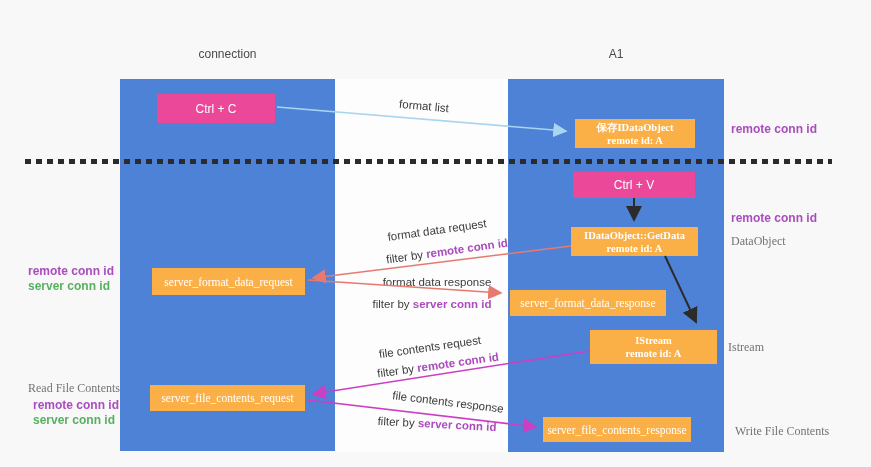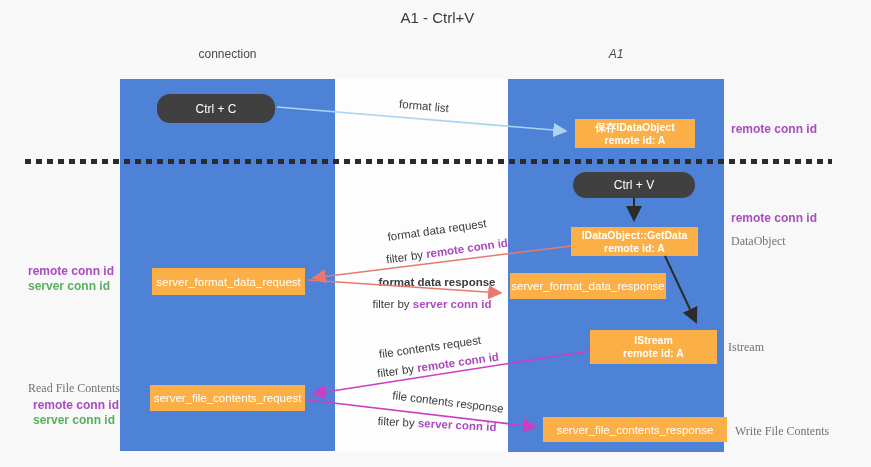--- a/index.html
+++ b/index.html
@@ -10,45 +10,44 @@
     color:#3c3c3c;
   }
   .mid-strip { position:absolute; left:335px; top:79px; width:173px; height:373px; background:#fdfdfd; }
   .title { position:absolute; left:330px; top:8px; width:215px; text-align:center;
            font-size:15px; line-height:19px; color:#3a3a3a; }
   .lane { position:absolute; top:79px; background:#4e82d6; }
   .lane-left  { left:120px; width:215px; height:372px; }
   .lane-right { left:508px; width:216px; height:373px; }
   .lane-header { position:absolute; top:47px; text-align:center; font-size:12px; line-height:15px; color:#4a4a4a; }
   .lane-header.lh-left  { left:120px; width:215px; }
-  .lane-header.lh-right { left:508px; width:216px;font-style:italic; }
+  .lane-header.lh-right { left:508px; width:216px; }
   .box { position:absolute; display:flex; flex-direction:column; align-items:center; justify-content:center;
          color:#ffffff; text-align:center; box-sizing:border-box; }
-  .green  { background:#404040; font-size:12px;border-radius:13px; }
-  .orange { background:#fbb047; }
+  .green  { background:#ec4899; font-size:12px; }
+  .orange { background:#fbb047;font-family:Liberation Serif, serif; }
   .two-line { font-size:10.5px; line-height:13px; font-weight:bold; }
   .wide { font-size:11.5px; font-weight:normal; }
   .dashed-divider { position:absolute; left:25px; top:159px; width:807px; height:5px;
     background:repeating-linear-gradient(90deg,#2b2b2b 0 6px,transparent 6px 11px); }
   .side-label { position:absolute; font-size:12px; white-space:nowrap; }
   .purple { color:#ab4cbe; font-weight:bold; }
   .greentx { color:#55b15f; font-weight:bold; }
   .dark { color:#737373; font-weight:normal;font-family:Liberation Serif, serif; }
   .arrow-label { position:absolute; font-size:11.5px; white-space:nowrap; color:#3c3c3c;
                  transform:translate(-50%,-50%); }
   .arrow-label .val { font-weight:bold; color:#ab4cbe; }
   svg.arrows { position:absolute; left:0; top:0; pointer-events:none; }
 </style>
 </head>
 <body>
 
 <div class="mid-strip"></div>
 
 <div class="title">
-  <div>A1 - Ctrl+V</div>
 </div>
 
 <div class="lane-header lh-left">
   <div>connection</div>
 </div>
 <div class="lane-header lh-right">
   <div>A1</div>
 </div>
 
 <div class="lane lane-left"></div>
@@ -65,30 +64,30 @@
 
 <div class="box green" style="left:573px; top:172px; width:122px; height:26px;text-align:right;">Ctrl + V</div>
 
 <div class="box orange two-line" style="left:571px; top:227px; width:127px; height:29px;">
   <div>IDataObject::GetData</div>
   <div>remote id: A</div>
 </div>
 
 <div class="box orange wide" style="left:152px; top:268px; width:153px; height:27px;">server_format_data_request</div>
 
-<div class="box orange wide" style="left:510px; top:273px; width:156px; height:26px;">server_format_data_response</div>
+<div class="box orange wide" style="left:510px; top:290px; width:156px; height:26px;">server_format_data_response</div>
 
 <div class="box orange two-line" style="left:590px; top:330px; width:127px; height:34px;">
   <div>IStream</div>
   <div>remote id: A</div>
 </div>
 
 <div class="box orange wide" style="left:150px; top:385px; width:155px; height:26px;">server_file_contents_request</div>
 
-<div class="box orange wide" style="left:543px; top:417px; width:184px; height:25px;">server_file_contents_response</div>
+<div class="box orange wide" style="left:543px; top:417px; width:148px; height:25px;">server_file_contents_response</div>
 
 <div class="side-label purple" style="left:731px; top:122px;">remote conn id</div>
 <div class="side-label purple" style="left:731px; top:211px;">remote conn id</div>
 <div class="side-label dark" style="left:731px; top:234px;">DataObject</div>
 <div class="side-label dark" style="left:728px; top:340px;">Istream</div>
 <div class="side-label dark" style="left:735px; top:424px;">Write File Contents</div>
 
 <div class="side-label purple" style="left:28px; top:264px;">remote conn id</div>
 <div class="side-label greentx" style="left:28px; top:279px;">server conn id</div>
 <div class="side-label dark" style="left:28px; top:381px;">Read File Contents</div>
@@ -96,21 +95,21 @@
 <div class="side-label greentx" style="left:33px; top:413px;">server conn id</div>
 
 <div class="arrow-label" style="left:424px; top:106px; transform:translate(-50%,-50%) rotate(5deg);">format list</div>
 
 <div class="arrow-label" style="left:437px; top:230px; transform:translate(-50%,-50%) rotate(-8deg);">format data request</div>
 <div class="arrow-label" style="left:447px; top:251px; transform:translate(-50%,-50%) rotate(-8deg);">
   <span>filter by</span>
   <span class="val">remote conn id</span>
 </div>
 
-<div class="arrow-label" style="left:437px; top:282px;font-weight:bold;">format data response</div>
+<div class="arrow-label" style="left:437px; top:282px;">format data response</div>
 <div class="arrow-label" style="left:432px; top:304px;">
   <span>filter by</span>
   <span class="val">server conn id</span>
 </div>
 
 <div class="arrow-label" style="left:430px; top:347px; transform:translate(-50%,-50%) rotate(-8deg);">file contents request</div>
 <div class="arrow-label" style="left:438px; top:365px; transform:translate(-50%,-50%) rotate(-8deg);">
   <span>filter by</span>
   <span class="val">remote conn id</span>
 </div>

